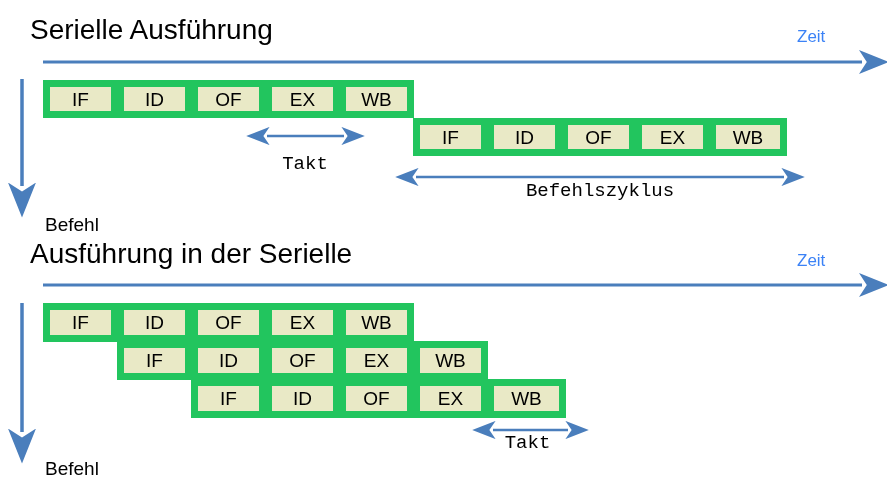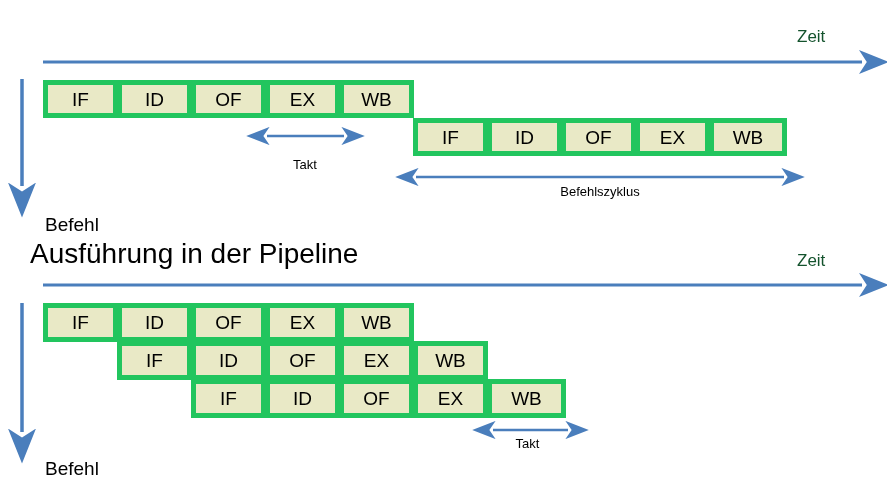--- a/index.html
+++ b/index.html
@@ -27,50 +27,51 @@
     color: #000000;
     white-space: nowrap;
     font-weight: normal;
   }
 
   
   .zeit-label {
     position: absolute;
     font-size: 17px;
     line-height: 20px;
-    color: #14532d;
+    color: #3b82f6;
     white-space: nowrap;
   }
 
   
   .befehl-label {
     position: absolute;
     font-size: 19px;
     line-height: 23px;
     color: #000000;
     white-space: nowrap;
     margin-top: 32px;
   }
 
   
   .arrow-caption {
     position: absolute;
-    font-size: 13px;
+    font-size: 19px;
     line-height: 23px;
     color: #000000;
     white-space: nowrap;
     text-align: center;
+    font-family: Liberation Mono, monospace;
   }
 
   
   .stage-cell {
     position: absolute;
     box-sizing: border-box;
     background: #E9E9C6;
-    border: 5px solid #22c55e;
+    border: 7px solid #22c55e;
     font-size: 19px;
     line-height: 1;
     color: #000000;
     display: flex;
     align-items: center;
     justify-content: center;
   }
 
   
   .arrow-layer {
@@ -125,20 +126,21 @@
 
     <g>
       <line x1="22" y1="303" x2="22" y2="432" stroke="#4A7EBC" stroke-width="3.5" marker-end="url(#arrowend)"></line>
     </g>
 
     <g>
       <line x1="493" y1="430" x2="568" y2="430" stroke="#4A7EBC" stroke-width="2.6" marker-start="url(#arrowstart-sm)" marker-end="url(#arrowend-sm)"></line>
     </g>
   </svg>
 
+  <div class="section-title" style="left:30px; top:14px;">Serielle Ausführung</div>
 
   <div class="zeit-label" style="left:797px; top:27px;">Zeit</div>
 
   <div class="befehl-label" style="left:45px; top:181px;">Befehl</div>
 
   <div class="stage-cell" style="left:43px;  top:80px; width:75px; height:38px;">IF</div>
   <div class="stage-cell" style="left:117px; top:80px; width:75px; height:38px;">ID</div>
   <div class="stage-cell" style="left:191px; top:80px; width:75px; height:38px;">OF</div>
   <div class="stage-cell" style="left:265px; top:80px; width:75px; height:38px;">EX</div>
   <div class="stage-cell" style="left:339px; top:80px; width:75px; height:38px;">WB</div>
@@ -146,21 +148,21 @@
   <div class="stage-cell" style="left:413px; top:118px; width:75px; height:38px;">IF</div>
   <div class="stage-cell" style="left:487px; top:118px; width:75px; height:38px;">ID</div>
   <div class="stage-cell" style="left:561px; top:118px; width:75px; height:38px;">OF</div>
   <div class="stage-cell" style="left:635px; top:118px; width:75px; height:38px;">EX</div>
   <div class="stage-cell" style="left:709px; top:118px; width:78px; height:38px;">WB</div>
 
   <div class="arrow-caption" style="left:265px; top:153px; width:80px;">Takt</div>
 
   <div class="arrow-caption" style="left:416px; top:180px; width:368px;">Befehlszyklus</div>
 
-  <div class="section-title" style="left:30px; top:238px;">Ausführung in der Pipeline</div>
+  <div class="section-title" style="left:30px; top:238px;">Ausführung in der Serielle</div>
 
   <div class="zeit-label" style="left:797px; top:251px;">Zeit</div>
 
   <div class="befehl-label" style="left:45px; top:425px;">Befehl</div>
 
   <div class="stage-cell" style="left:43px;  top:303px; width:75px; height:39px;">IF</div>
   <div class="stage-cell" style="left:117px; top:303px; width:75px; height:39px;">ID</div>
   <div class="stage-cell" style="left:191px; top:303px; width:75px; height:39px;">OF</div>
   <div class="stage-cell" style="left:265px; top:303px; width:75px; height:39px;">EX</div>
   <div class="stage-cell" style="left:339px; top:303px; width:75px; height:39px;">WB</div>

